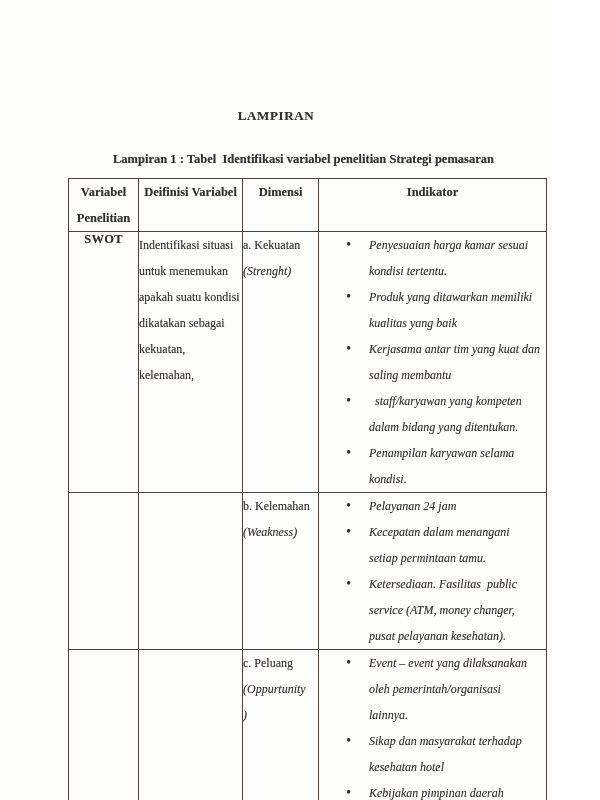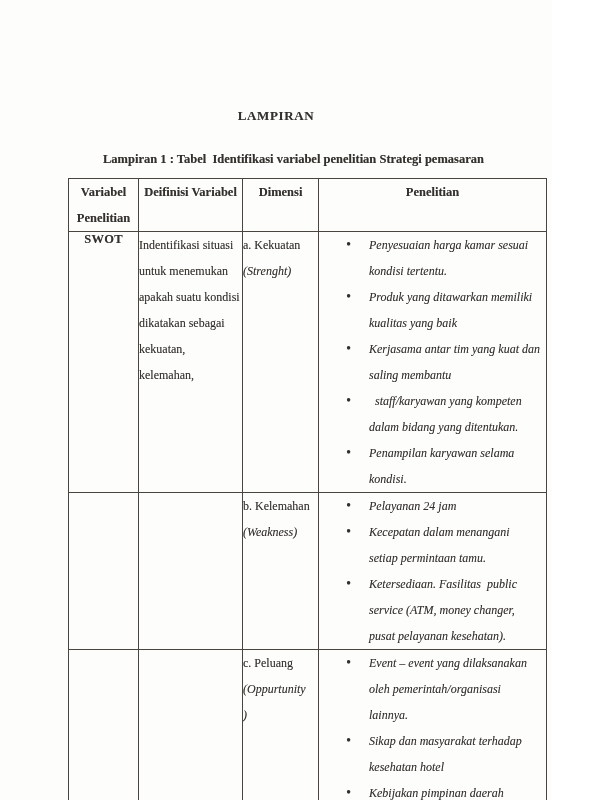--- a/index.html
+++ b/index.html
@@ -23,21 +23,21 @@
     width: 100%;
     text-align: center;
     font-size: 13px;
     font-weight: bold;
     letter-spacing: 0.6px;
     text-shadow: 0 0 0.5px rgba(40,35,30,0.45);
   }
   .doc-subtitle {
     position: absolute;
     top: 152px;
-    left: 103px;
+    left: 113px;
     font-size: 12.5px;
     font-weight: bold;
     white-space: pre-wrap;
     text-shadow: 0 0 0.5px rgba(40,35,30,0.45);
   }
   table.var-table {
     position: absolute;
     left: 68px;
     top: 178px;
     width: 478px;
@@ -120,21 +120,21 @@
         <col class="c2">
         <col class="c3">
         <col class="c4">
     </colgroup>
 
     <tbody>
         <tr class="hdr-row">
       <th class="hdr-cell">Variabel Penelitian</th>
       <th class="hdr-cell">Deifinisi Variabel</th>
       <th class="hdr-cell">Dimensi</th>
-      <th class="hdr-cell">Penelitian</th>
+      <th class="hdr-cell">Indikator</th>
     </tr>
 
     <tr class="row-1">
       <td class="variabel-cell">SWOT</td>
       <td class="definisi-cell txt">Indentifikasi situasi untuk menemukan apakah suatu kondisi dikatakan sebagai kekuatan, kelemahan,</td>
       <td class="dimensi-cell">
         <div class="txt">a. Kekuatan</div>
         <div class="dim-term txt">(Strenght)</div>
         <div class="dim-term txt"></div>
       </td>

